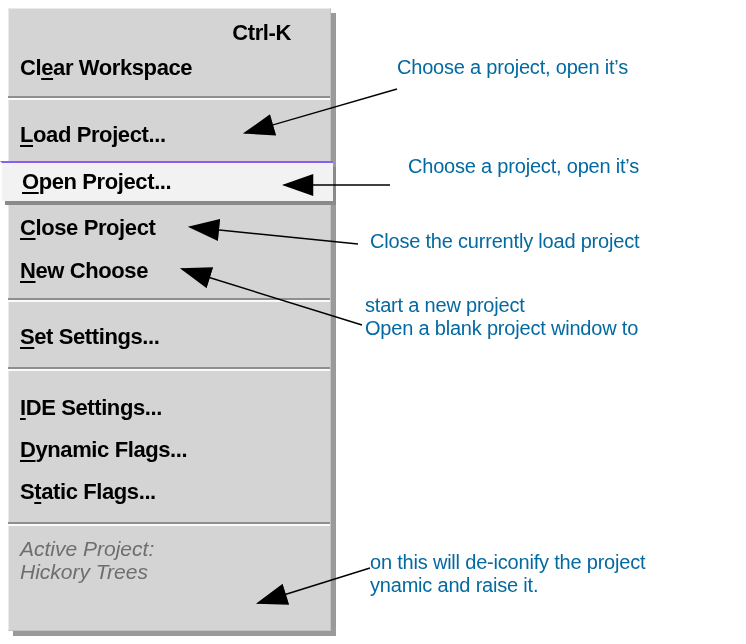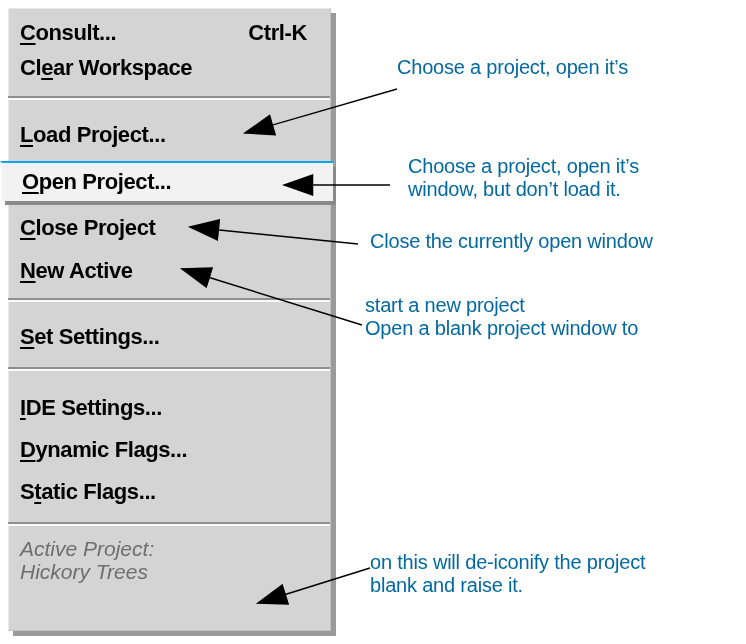--- a/index.html
+++ b/index.html
@@ -13,30 +13,30 @@
     background:#d4d4d4;
     border:1px solid #c2c2c2;border-top-color:#e9e9e9;border-left-color:#e9e9e9;
     box-shadow:5px 5px 0 0 #9a9a9a;
   }
   .mi{
     position:absolute;left:8px;width:313px;height:36px;line-height:36px;
     padding-left:12px;box-sizing:border-box;
     font-size:22px;font-weight:700;letter-spacing:-0.4px;color:#000;
     white-space:nowrap;cursor:default;
   }
-  .mi .accel{position:absolute;right:14px;top:0;}
+  .mi .accel{position:absolute;right:30px;top:0;}
   .mn{text-decoration:underline;text-decoration-thickness:2px;text-underline-offset:3px;}
   .sep{
     position:absolute;left:8px;width:322px;height:0;
     border-top:2px solid #8f8f8f;border-bottom:2px solid #fafafa;
   }
   .mi.highlight{
     left:0;width:333px;height:40px;line-height:38px;padding-left:20px;
     background:#f2f2f2;
-    border-top:2px solid #0ea5e9;border-left:2px solid #fdfdfd;
+    border-top:2px solid #8b5cf6;border-left:2px solid #fdfdfd;
     box-shadow:4px 5px 0 -1px #8a8a8a;
     z-index:2;
   }
   .mi.dim{
     font-weight:400;font-style:italic;color:#6e6e6e;font-size:21px;letter-spacing:0;
   }
   
   .ann{
     position:absolute;font-size:20px;line-height:23px;color:#0369a1;
     letter-spacing:-0.2px;white-space:nowrap;
@@ -46,21 +46,20 @@
     position:absolute;left:0;top:0;width:746px;height:644px;
     pointer-events:none;z-index:5;
   }
 </style>
 </head>
 <body>
 
 <div class="menu-box"></div>
 
 <div class="mi" style="top:15px">
-  <span><span></span><span class="mn">C</span><span>onsult...</span></span>
   <span class="accel">Ctrl-K</span>
 </div>
 
 <div class="mi" style="top:50px">
   <span><span>Cl</span><span class="mn">e</span><span>ar Workspace</span></span>
 </div>
 
 <div class="sep" style="top:96px"></div>
 
 <div class="mi" style="top:117px">
@@ -69,21 +68,21 @@
 
 <div class="mi highlight" style="top:161px">
   <span><span></span><span class="mn">O</span><span>pen Project...</span></span>
 </div>
 
 <div class="mi" style="top:210px">
   <span><span></span><span class="mn">C</span><span>lose Project</span></span>
 </div>
 
 <div class="mi" style="top:253px">
-  <span><span></span><span class="mn">N</span><span>ew Active</span></span>
+  <span><span></span><span class="mn">N</span><span>ew Choose</span></span>
 </div>
 
 <div class="sep" style="top:298px"></div>
 
 <div class="mi" style="top:319px">
   <span><span></span><span class="mn">S</span><span>et Settings...</span></span>
 </div>
 
 <div class="sep" style="top:367px"></div>
 
@@ -108,35 +107,34 @@
 <div class="mi dim" style="top:554px">
   <span>Hickory Trees</span>
 </div>
 
 <div class="ann" style="left:397px;top:56px">
   <div>Choose a project, open it’s</div>
 </div>
 
 <div class="ann" style="left:408px;top:155px">
   <div>Choose a project, open it’s</div>
-  <div>window, but don’t load it.</div>
 </div>
 
 <div class="ann" style="left:370px;top:230px">
-  <div>Close the currently open window</div>
+  <div>Close the currently load project</div>
 </div>
 
 <div class="ann" style="left:365px;top:294px">
   <div>start a new project</div>
   <div>Open a blank project window to</div>
 </div>
 
 <div class="ann" style="left:370px;top:551px">
   <div>on this will de-iconify the project</div>
-  <div>blank and raise it.</div>
+  <div>ynamic and raise it.</div>
 </div>
 
 <svg class="arrows" width="746" height="644" viewBox="0 0 746 644">
   <defs>
     <marker id="ah" markerUnits="userSpaceOnUse" markerWidth="32" markerHeight="22" viewBox="0 0 10 7" refX="9.3" refY="3.5" orient="auto">
       <path d="M0,0 L10,3.5 L0,7 z" fill="#000"></path>
     </marker>
   </defs>
   <line x1="397" y1="89" x2="245" y2="133" stroke="#000" stroke-width="1.4" marker-end="url(#ah)"></line>
   <line x1="390" y1="185" x2="284" y2="185" stroke="#000" stroke-width="1.4" marker-end="url(#ah)"></line>

